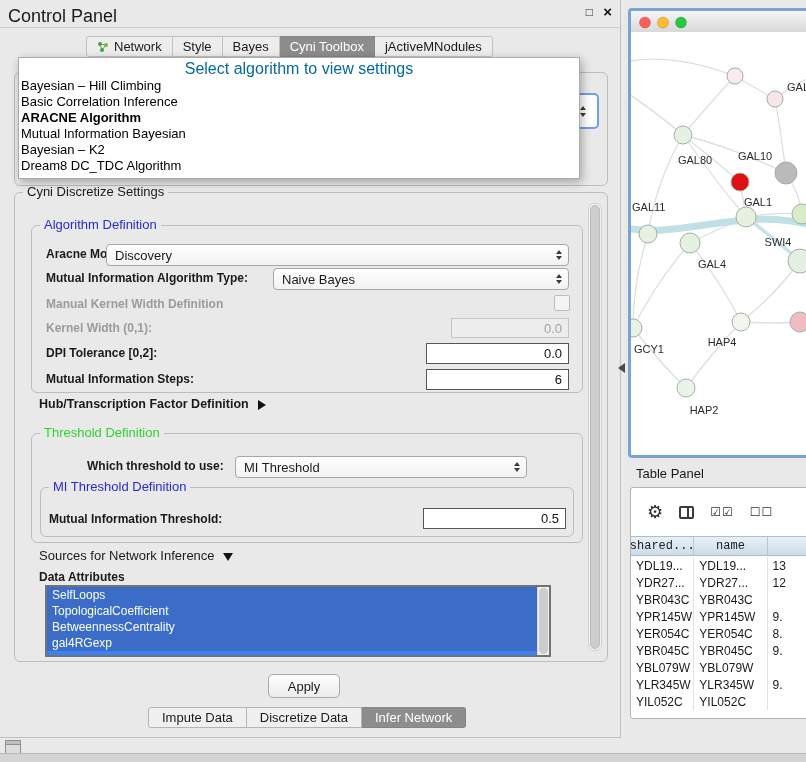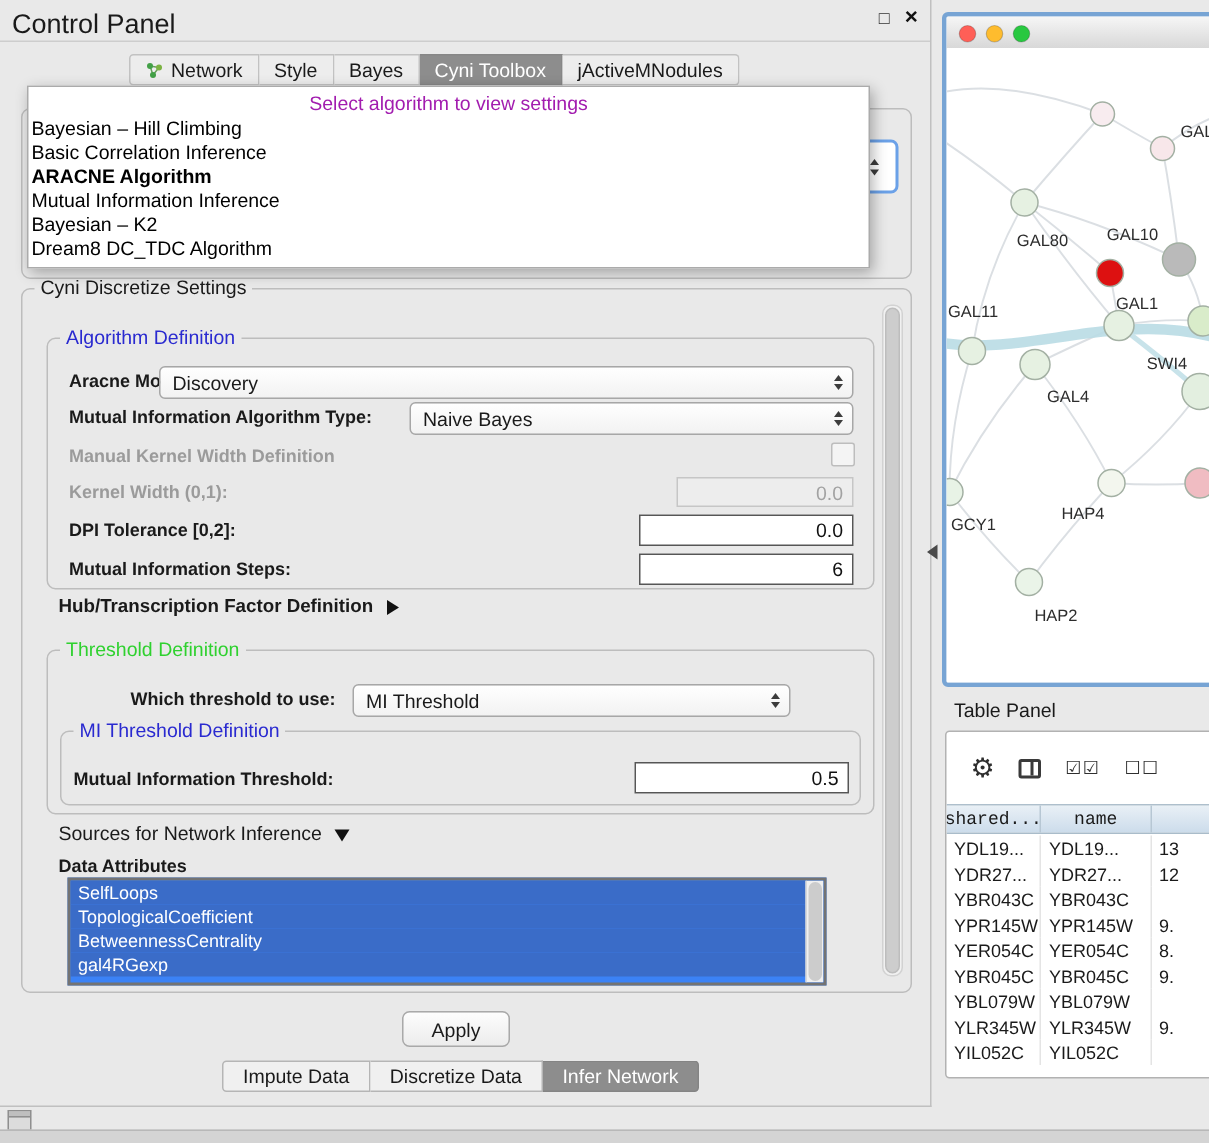--- a/index.html
+++ b/index.html
@@ -22,21 +22,21 @@
   .tab.selected{background:#8d8d8d;color:#fff;border-color:#878787;}
 
   .algorithm-group{position:absolute;left:14px;top:72px;width:592px;height:112px;
                    border:1px solid #bdbdbd;border-radius:6px;z-index:1;}
   .combo-stepper{position:absolute;left:567px;top:93px;width:28px;height:32px;background:#fff;
                  border:2px solid #6ba1e8;border-radius:5px;display:flex;flex-direction:column;
                  align-items:center;justify-content:center;gap:3px;z-index:2;}
 
   .dropdown{position:absolute;left:18px;top:57px;width:560px;height:118px;background:#fff;
             border:1px solid #ababab;box-shadow:2px 3px 9px rgba(0,0,0,.3);z-index:20;padding-top:2px;}
-  .dd-header{height:18px;line-height:18px;text-align:center;color:#a21caf;font-size:13px;}
+  .dd-header{height:18px;line-height:18px;text-align:center;color:#0369a1;font-size:16px;}
   .dd-item{height:16px;line-height:16px;padding-left:2px;font-size:13px;color:#000;white-space:nowrap;}
   .dd-item.bold{font-weight:bold;}
 
   .group{position:absolute;border:1px solid #bdbdbd;border-radius:6px;}
   .group-title{position:absolute;top:-9px;left:8px;background:#e9e9e9;padding:0 4px;font-size:13px;white-space:nowrap;}
   .t-blue{color:#2a2ad0;}
   .t-green{color:#2fd12f;}
 
   .lbl{position:absolute;font-size:12px;font-weight:bold;white-space:nowrap;}
   .lbl.disabled{color:#9b9b9b;}
@@ -157,21 +157,21 @@
     <div class="combo-stepper">
       <div class="tri-up"></div>
       <div class="tri-down"></div>
     </div>
 
     <div class="dropdown">
       <div class="dd-header">Select algorithm to view settings</div>
       <div class="dd-item">Bayesian – Hill Climbing</div>
       <div class="dd-item">Basic Correlation Inference</div>
       <div class="dd-item bold">ARACNE Algorithm</div>
-      <div class="dd-item">Mutual Information Inference</div>
+      <div class="dd-item">Mutual Information Bayesian</div>
       <div class="dd-item">Bayesian – K2</div>
       <div class="dd-item">Dream8 DC_TDC Algorithm</div>
     </div>
 
     <div class="group" style="left:14px;top:192px;width:592px;height:468px;">
       <span class="group-title">Cyni Discretize Settings</span>
 
       <div class="group" style="left:16px;top:32px;width:550px;height:166px;">
         <span class="group-title t-blue">Algorithm Definition</span>
 

